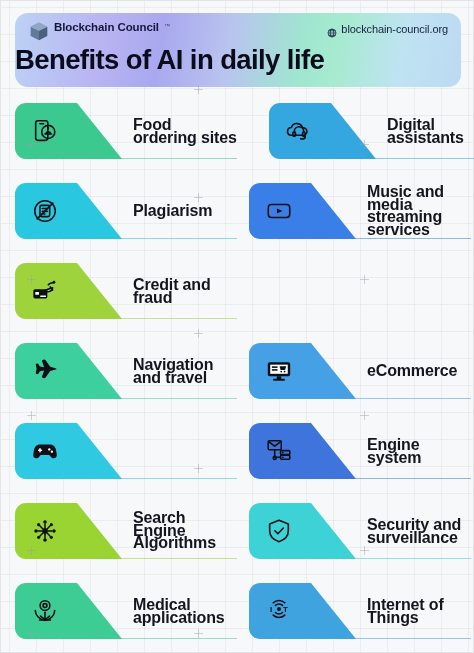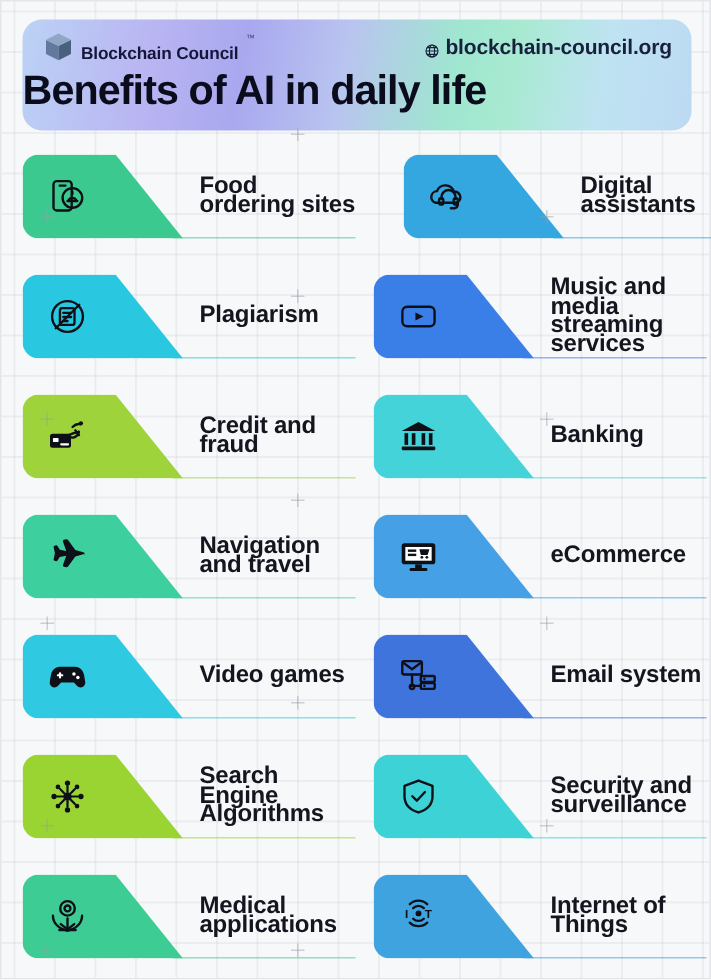--- a/index.html
+++ b/index.html
@@ -55,21 +55,21 @@
         #a7ead0 72%,
         #bfe3f2 86%,
         #bcdaf3 100%);
     overflow: hidden;
   }
 
   #brand {
     position: absolute;
     left: 14px; top: 8px;
     display: flex;
-    align-items: flex-end;
+    align-items: flex-start;
     gap: 5px;
   }
   #brand .cube { width: 20px; height: 21px; display: block; }
   #brand .brand-text {
     font-size: 11.5px;
     font-weight: 700;
     color: #14163a;
     letter-spacing: -0.1px;
     white-space: nowrap;
   }
@@ -82,22 +82,22 @@
 
   #site {
     position: absolute;
     right: 13px; top: 10px;
     display: flex;
     align-items: center;
     gap: 4px;
   }
   #site .globe { width: 10px; height: 10px; display: block; }
   #site .site-text {
-    font-size: 14px;
-    font-weight: 700;
+    font-size: 11px;
+    font-weight: 400;
     color: #17203d;
     letter-spacing: -0.1px;
     white-space: nowrap;
   }
 
   #headline {
     position: absolute;
     left: 0; right: 0;
     top: 27px;
     text-align: left;
@@ -277,36 +277,20 @@
       <path d="M18.6 8.2c1.6-1.6 3.6-2.4 5.6-2" fill="none" stroke="#0d1117" stroke-width="1.7" stroke-linecap="round" stroke-linejoin="round"></path>
       <path d="M15.5 14.6 a4.6 4.6 0 0 0 7.6-3" fill="none" stroke="#0d1117" stroke-width="1.7" stroke-linecap="round" stroke-linejoin="round"></path>
       <circle cx="24.6" cy="5.6" r="1.5" fill="#0d1117"></circle>
       <path d="M20.6 10.6 l2.6 3.4" fill="none" stroke="#0d1117" stroke-width="1.7" stroke-linecap="round" stroke-linejoin="round"></path>
     </svg>
           </span>
         </div>
         <div class="label">Credit and fraud</div>
         <div class="rule" style="background: rgb(158, 211, 59);"></div>
       </div>
-      <div class="item col-r" style="top: 166px;">
-        <div class="flag" style="background: rgb(68, 211, 216);">
-          <span class="ico">
-            <svg viewBox="0 0 30 30">
-      <path d="M15 4.6 L27 11 H3 Z" fill="#0d1117"></path>
-      <rect x="5" y="12.6" width="2.6" height="8.4" fill="#0d1117"></rect>
-      <rect x="10.2" y="12.6" width="2.6" height="8.4" fill="#0d1117"></rect>
-      <rect x="17.2" y="12.6" width="2.6" height="8.4" fill="#0d1117"></rect>
-      <rect x="22.4" y="12.6" width="2.6" height="8.4" fill="#0d1117"></rect>
-      <rect x="3" y="22.2" width="24" height="2.6" rx="0.8" fill="#0d1117"></rect>
-    </svg>
-          </span>
-        </div>
-        <div class="label">Banking</div>
-        <div class="rule" style="background: rgb(68, 211, 216);"></div>
-      </div>
       <div class="item col-l" style="top: 246px;">
         <div class="flag" style="background: rgb(62, 207, 158);">
           <span class="ico">
             <svg viewBox="0 0 30 30">
       <path d="M27 14.2c.6-.8.3-1.9-.7-2.2l-5.7-1.6-5.2-7.2c-.3-.4-.8-.6-1.3-.5l-1.6.4c-.6.2-.9.8-.7 1.4l2.3 6.5-4.6-.9-1.6-2.6c-.2-.4-.7-.6-1.1-.5l-1 .3c-.5.1-.8.6-.7 1.1l.9 4.3-.9 4.3c-.1.5.2 1 .7 1.1l1 .3c.4.1.9-.1 1.1-.5l1.6-2.6 4.6-.9-2.3 6.5c-.2.6.1 1.2.7 1.4l1.6.4c.5.1 1-.1 1.3-.5l5.2-7.2 5.7-1.6c.4-.1.7-.3.7-.7z" fill="#0d1117"></path>
     </svg>
           </span>
         </div>
         <div class="label">Navigation and travel</div>
         <div class="rule" style="background: rgb(62, 207, 158);"></div>
@@ -335,39 +319,38 @@
           <span class="ico">
             <svg viewBox="0 0 30 30">
       <path d="M9.4 8h11.2c3.3 0 5.6 2.6 6.2 5.8l.8 4.6c.4 2.4-1 4.4-3.2 4.4-1.3 0-2.3-.7-3.2-1.7l-1.6-1.9h-9.2l-1.6 1.9c-.9 1-1.9 1.7-3.2 1.7-2.2 0-3.6-2-3.2-4.4l.8-4.6C3.8 10.6 6.1 8 9.4 8z" fill="#0d1117"></path>
       <rect x="7.4" y="13.4" width="4.6" height="1.5" rx="0.7" fill="#fff"></rect>
       <rect x="8.9" y="11.9" width="1.5" height="4.6" rx="0.7" fill="#fff"></rect>
       <circle cx="19.6" cy="13.3" r="1.25" fill="#fff"></circle>
       <circle cx="22.4" cy="15.8" r="1.25" fill="#fff"></circle>
     </svg>
           </span>
         </div>
-        <div class="label">Video games</div>
         <div class="rule" style="background: rgb(47, 201, 226);"></div>
       </div>
       <div class="item col-r" style="top: 326px;">
         <div class="flag" style="background: rgb(63, 116, 221);">
           <span class="ico">
             <svg viewBox="0 0 30 30">
       <rect x="3.4" y="4" width="14" height="9.6" rx="1.4" fill="none" stroke="#0d1117" stroke-width="1.7" stroke-linecap="round" stroke-linejoin="round"></rect>
       <path d="M3.9 5 L10.4 9.8 L16.9 5" fill="none" stroke="#0d1117" stroke-width="1.7" stroke-linecap="round" stroke-linejoin="round"></path>
       <rect x="16.6" y="14.6" width="10" height="4.2" rx="1.2" fill="none" stroke="#0d1117" stroke-width="1.7" stroke-linecap="round" stroke-linejoin="round"></rect>
       <rect x="16.6" y="19.6" width="10" height="4.2" rx="1.2" fill="none" stroke="#0d1117" stroke-width="1.7" stroke-linecap="round" stroke-linejoin="round"></rect>
       <circle cx="19.2" cy="16.7" r="0.9" fill="#0d1117"></circle>
       <circle cx="19.2" cy="21.7" r="0.9" fill="#0d1117"></circle>
       <path d="M10.4 13.8 v7.9 h6.2" fill="none" stroke="#0d1117" stroke-width="1.7" stroke-linecap="round" stroke-linejoin="round"></path>
       <circle cx="10.4" cy="22.4" r="1.6" fill="none" stroke="#0d1117" stroke-width="1.7" stroke-linecap="round" stroke-linejoin="round"></circle>
     </svg>
           </span>
         </div>
-        <div class="label">Email system</div>
+        <div class="label">Engine system</div>
         <div class="rule" style="background: rgb(63, 116, 221);"></div>
       </div>
       <div class="item col-l" style="top: 406px;">
         <div class="flag" style="background: rgb(154, 212, 50);">
           <span class="ico">
             <svg viewBox="0 0 30 30">
       <circle cx="15" cy="15" r="3.1" fill="#0d1117"></circle>
       <circle cx="15" cy="5.4" r="1.9" fill="#0d1117"></circle>
       <circle cx="15" cy="24.6" r="1.9" fill="#0d1117"></circle>
       <circle cx="5.4" cy="15" r="1.9" fill="#0d1117"></circle>

